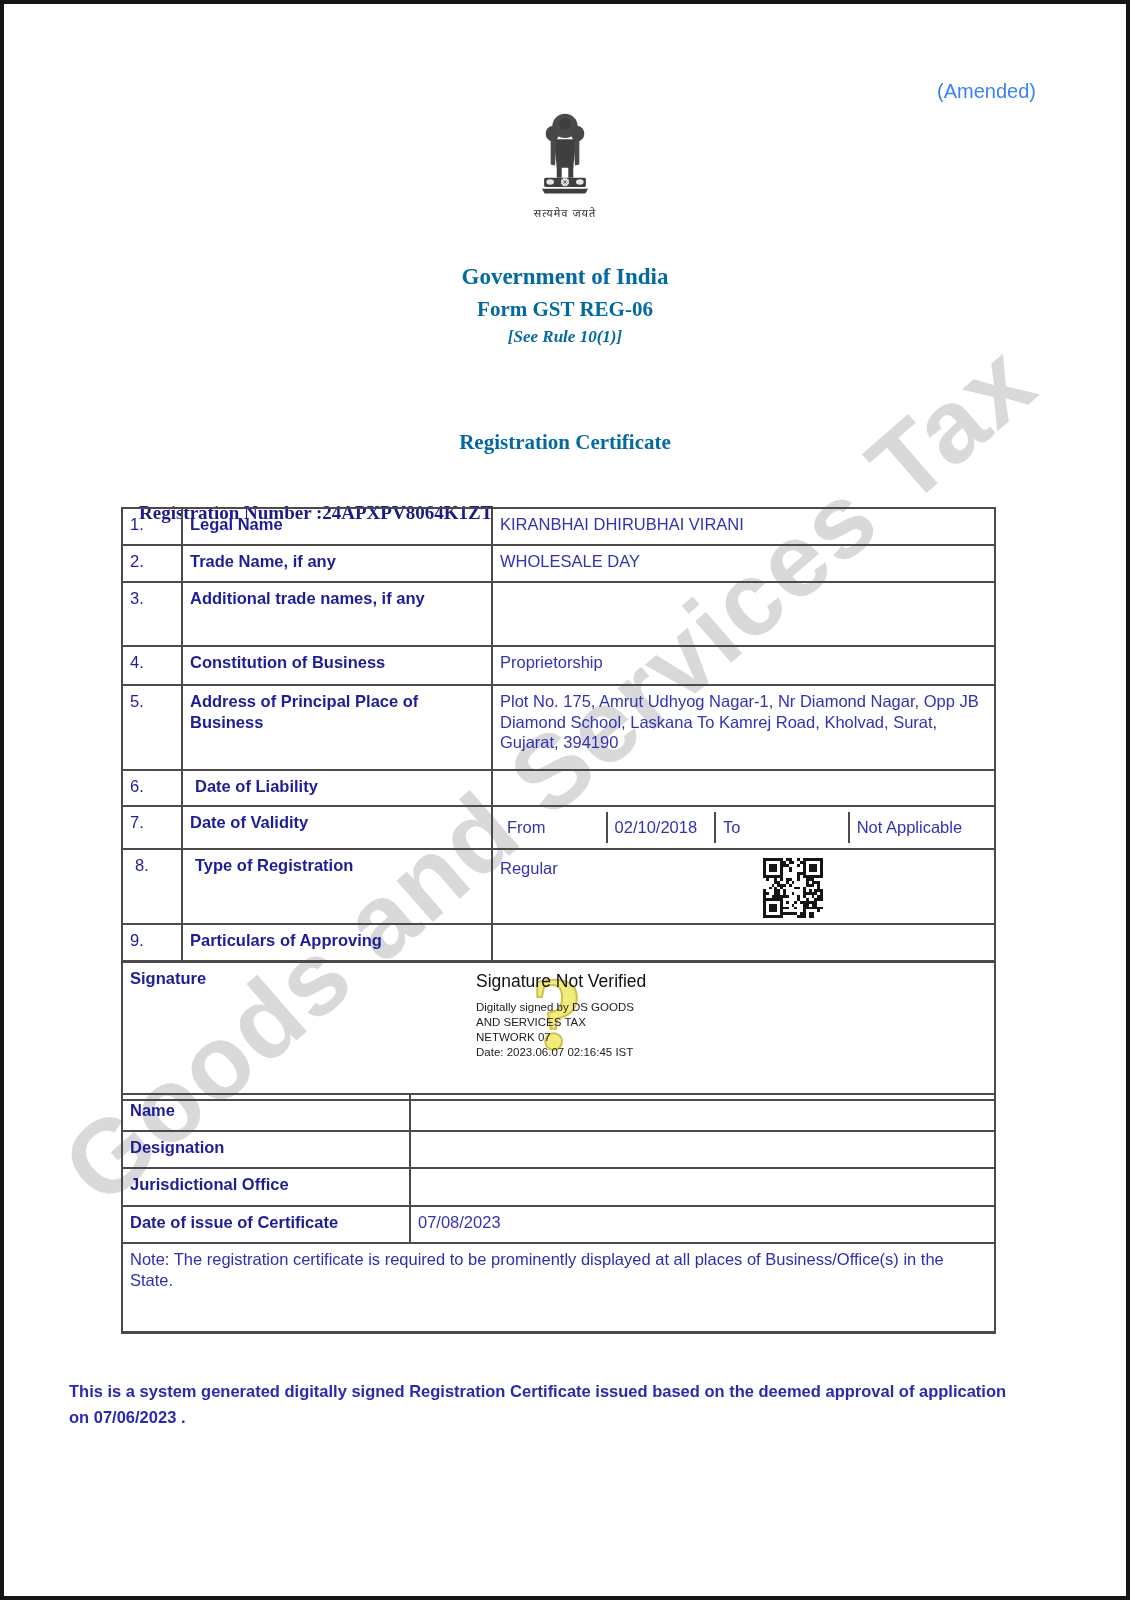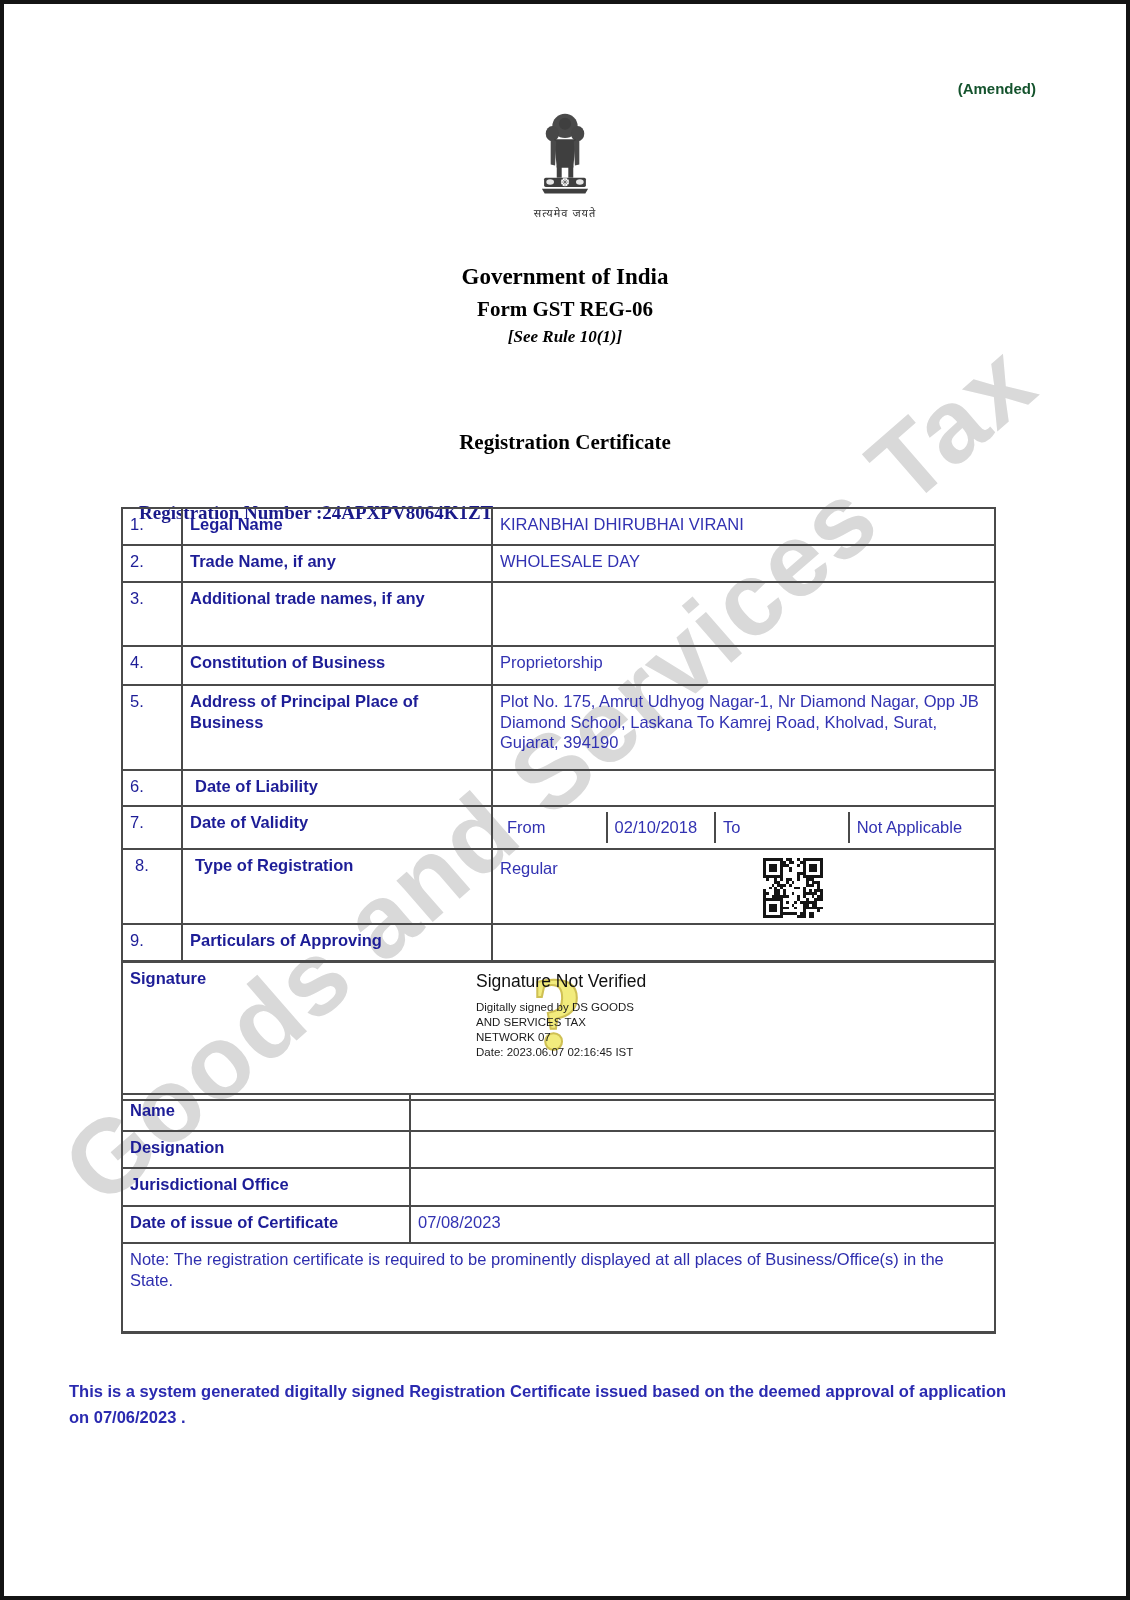--- a/index.html
+++ b/index.html
@@ -15,26 +15,26 @@
   .watermark{
     position:absolute;left:545px;top:770px;
     transform:translate(-50%,-50%) rotate(-41deg);
     font-size:104px;font-weight:bold;letter-spacing:2px;
     color:#d9d9d9;white-space:nowrap;z-index:0;
     font-family:"Liberation Sans", sans-serif;
   }
   .content{position:relative;z-index:1;}
   .amended{
     position:absolute;top:76px;right:90px;
-    font-weight:bold;font-size:15px;color:#14532d;
+    font-weight:normal;font-size:20px;color:#3b82f6;
   }
   .emblem-wrap{position:absolute;left:0;top:104px;width:100%;text-align:center;}
   .emblem-svg{display:inline-block;}
   .emblem-caption{font-size:11px;color:#2b2b2b;margin-top:1px;letter-spacing:1px;}
-  .h-serif{font-family:"Liberation Serif", serif;color:#000000;text-align:center;font-weight:bold;}
+  .h-serif{font-family:"Liberation Serif", serif;color:#0369a1;text-align:center;font-weight:bold;}
   .gov-title{position:absolute;left:0;top:260px;width:100%;font-size:23px;}
   .form-title{position:absolute;left:0;top:293px;width:100%;font-size:21px;}
   .rule-title{position:absolute;left:0;top:323px;width:100%;font-size:17px;font-style:italic;font-weight:bold;}
   .cert-title{position:absolute;left:0;top:386px;width:100%;font-size:21px;margin-top:40px;}
   .regnum{position:absolute;left:135px;top:450px;font-family:"Liberation Serif", serif;
     font-size:19px;font-weight:bold;color:#1a1a8a;margin-top:48px;}
   table.cert{border-collapse:collapse;table-layout:fixed;background:transparent;}
   table.cert td{border:2px solid #4a4a4a;vertical-align:top;box-sizing:border-box;
     padding:5px 7px;font-size:16.5px;line-height:1.25;overflow:hidden;}
   .t-main{position:absolute;left:117px;top:503px;width:873px;}

